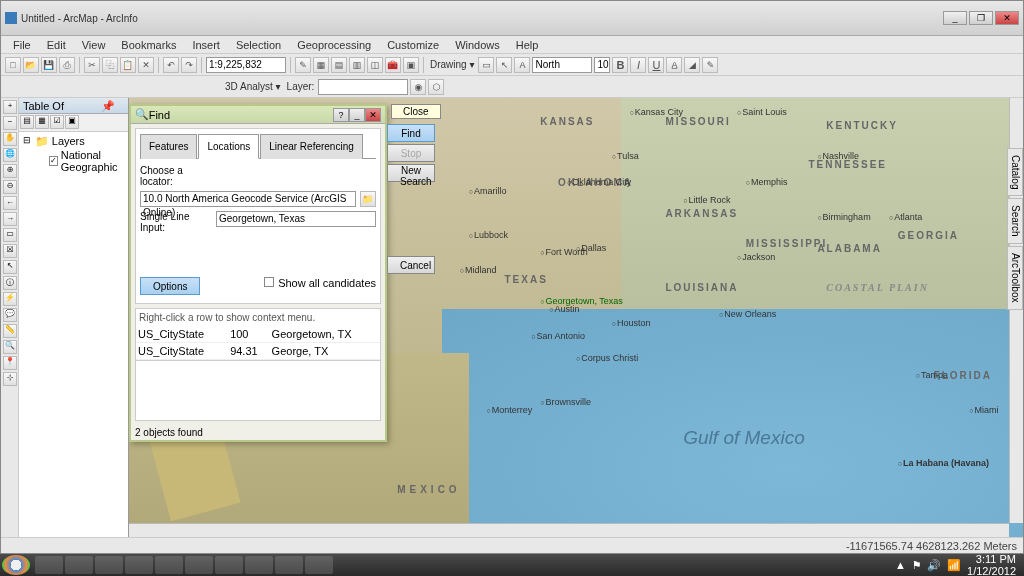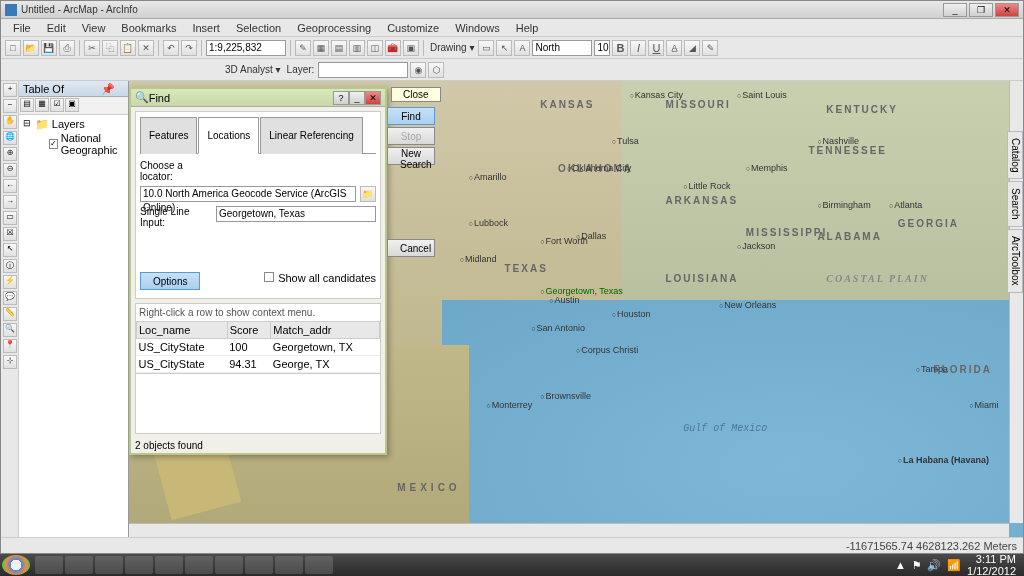--- a/index.html
+++ b/index.html
@@ -1,18 +1,18 @@
 <!DOCTYPE html>
 <html><head>
 <meta charset="utf-8">
 <style>
 *{margin:0;padding:0;box-sizing:border-box;font-family:Tahoma,Arial,sans-serif;font-size:11px;user-select:none}
 body{width:1024px;height:576px;overflow:hidden;background:linear-gradient(135deg,#7a9a4a 0%,#8fb060 50%,#6a8a3a 100%);position:relative}
 .app{position:absolute;top:0;left:0;right:0;bottom:22px;background:#f0f0f0;border:1px solid #888;display:flex;flex-direction:column}
-.titlebar{height:18px;background:linear-gradient(#e8e8e8,#d0d0d0);display:flex;align-items:center;padding:8px 4px;border-bottom:1px solid #aaa}
+.titlebar{height:18px;background:linear-gradient(#e8e8e8,#d0d0d0);display:flex;align-items:center;padding:17px 4px;border-bottom:1px solid #aaa}
 .titlebar-icon{width:12px;height:12px;background:#3a7ab8;margin-right:4px}
 .titlebar-text{flex:1;font-size:10px;color:#333}
 .win-btns{display:flex;gap:2px}
 .win-btn{width:24px;height:14px;background:linear-gradient(#f0f0f0,#d0d0d0);border:1px solid #999;font-size:9px;text-align:center;line-height:12px}
 .win-btn.close{background:linear-gradient(#e88,#c44)}
 .menubar{height:18px;background:#e8e8e8;display:flex;align-items:center;padding:0 4px;border-bottom:1px solid #ccc}
 .menu-item{padding:0 8px;font-size:11px;color:#333;cursor:pointer}
 .toolbar{height:22px;background:#e8e8e8;display:flex;align-items:center;padding:0 4px;border-bottom:1px solid #ccc;gap:2px}
 .tb-btn{width:16px;height:16px;background:linear-gradient(#f8f8f8,#e0e0e0);border:1px solid #bbb;font-size:9px;text-align:center;line-height:14px;color:#555}
 .tb-sep{width:1px;height:16px;background:#bbb;margin:0 2px}
@@ -31,33 +31,33 @@
 .toc-sub{padding-left:28px;display:flex;align-items:center;gap:3px}
 .chk{width:10px;height:10px;border:1px solid #888;background:#fff;font-size:8px;text-align:center;line-height:8px}
 .map-area{flex:1;position:relative;background:#eee;overflow:hidden}
 .map-img{position:absolute;inset:0;background:linear-gradient(180deg,#d8d0b8 0%,#c8c0a0 35%,#a8c8d8 55%,#88b8d8 100%)}
 .land{position:absolute;background:rgba(200,190,150,0.9)}
 .land1{top:0;left:0;width:55%;height:58%;background:linear-gradient(#d0c8a8,#c0b890)}
 .land2{top:0;left:55%;width:45%;height:48%;background:linear-gradient(#c8d0b0,#b8c0a0)}
 .coast{position:absolute;top:48%;left:35%;width:65%;height:52%;background:radial-gradient(ellipse at 60% 70%,#7eb8d8 0%,#6ea8c8 100%)}
 .mex{position:absolute;top:58%;left:0;width:38%;height:42%;background:linear-gradient(#c0b888,#b0a878)}
 .baja{position:absolute;top:55%;left:2%;width:8%;height:40%;background:#c8b878;transform:rotate(-15deg)}
-.gulf-lbl{position:absolute;top:75%;left:62%;font-style:italic;color:#4a7898;font-size:10px;font-family:Liberation Mono, monospace}
+.gulf-lbl{position:absolute;top:75%;left:62%;font-style:italic;color:#4a7898;font-size:19px;font-family:Liberation Sans, sans-serif}
 .city{position:absolute;font-size:9px;color:#333;white-space:nowrap}
 .city::before{content:"○";margin-right:1px;font-size:7px}
 .state{position:absolute;font-size:10px;color:#666;letter-spacing:2px;font-weight:bold}
 .map-scroll-v{position:absolute;right:0;top:0;bottom:14px;width:14px;background:#e8e8e8;border-left:1px solid #bbb}
 .map-scroll-h{position:absolute;bottom:0;left:0;right:14px;height:14px;background:#e8e8e8;border-top:1px solid #bbb}
 .find-dlg{position:absolute;top:6px;left:0;width:258px;background:#f0f0e8;border:2px solid #b8c888;box-shadow:2px 2px 6px rgba(0,0,0,0.3);z-index:10}
 .find-title{height:18px;background:linear-gradient(#d8e8b8,#c8d8a8);display:flex;align-items:center;padding:0 4px;border-bottom:1px solid #aaa}
 .find-title-text{flex:1;font-size:11px}
 .find-title .win-btn{width:16px;height:14px}
 .find-body{padding:4px;background:#fff;margin:4px;border:1px solid #ccc}
 .tabs{display:flex;border-bottom:1px solid #999;margin-bottom:6px}
-.tab{padding:12px 8px;font-size:10px;border:1px solid #999;border-bottom:none;background:#e0e0e0;margin-right:1px;position:relative;top:1px}
+.tab{padding:6px 8px;font-size:10px;border:1px solid #999;border-bottom:none;background:#e0e0e0;margin-right:1px;position:relative;top:1px}
 .tab.active{background:#fff;border-bottom:1px solid #fff}
 .frow{display:flex;align-items:flex-start;margin-bottom:4px;gap:4px}
 .flbl{font-size:10px;width:72px}
 .finput{flex:1;height:16px;border:1px solid #999;background:#fff;font-size:10px;padding:0 2px;line-height:14px}
 .fbtn{height:18px;padding:0 12px;background:linear-gradient(#f0f0f0,#d8d8d8);border:1px solid #888;font-size:10px}
 .fbtn.primary{background:linear-gradient(#c8e0f8,#a8d0f0);border:1px solid #5a9ad0}
 .side-btns{position:absolute;right:-50px;top:18px;width:48px;display:flex;flex-direction:column;gap:2px}
 .results{margin:4px;background:#fff;border:1px solid #ccc}
 .res-hint{font-size:10px;padding:3px;color:#555}
 .res-tbl{width:100%;border-collapse:collapse;font-size:10px}
@@ -279,25 +279,20 @@
             <button class="fbtn primary">Options</button>
             <span style="flex:1"></span>
             <span class="chk"></span>
             <span>Show all candidates</span>
           </div>
         </div>
         <div class="results">
           <div class="res-hint">Right-click a row to show context menu.</div>
           <table class="res-tbl">
             <tbody>
-                <tr>
-              <th>Loc_name</th>
-              <th>Score</th>
-              <th>Match_addr</th>
-            </tr>
             <tr>
               <td>US_CityState</td>
               <td>100</td>
               <td>Georgetown, TX</td>
             </tr>
             <tr>
               <td>US_CityState</td>
               <td>94.31</td>
               <td>George, TX</td>
             </tr>

